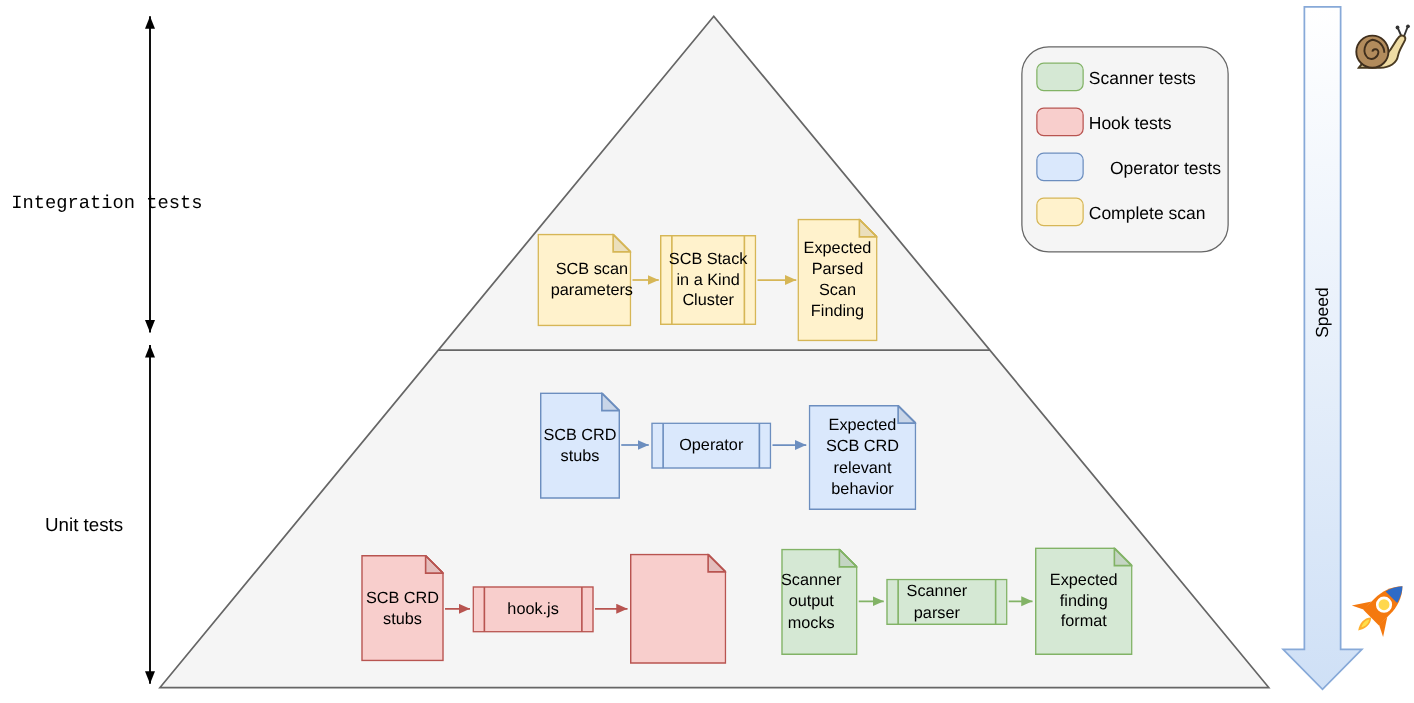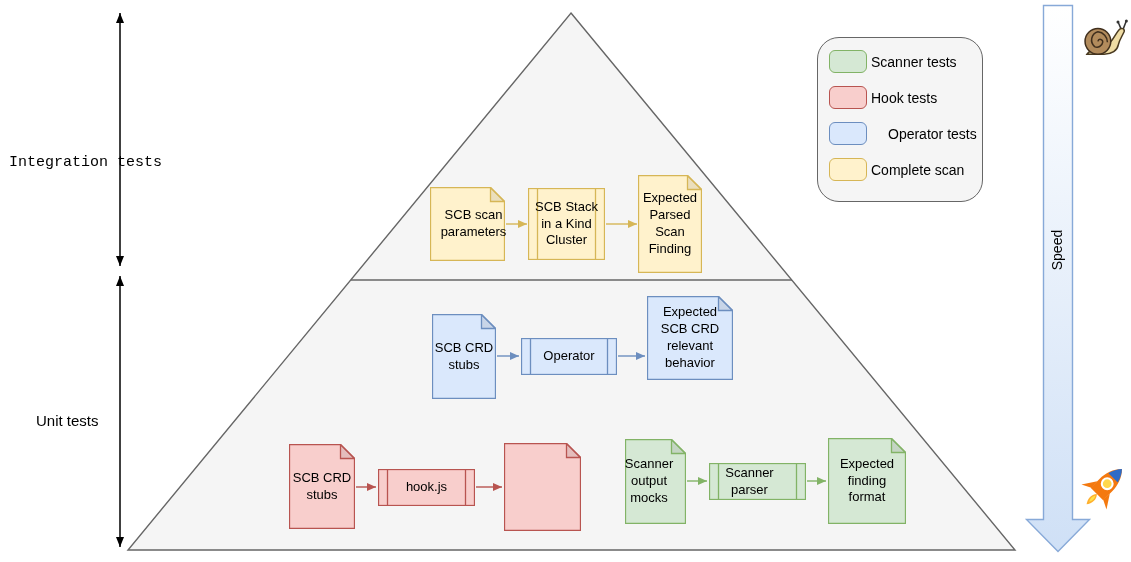--- a/index.html
+++ b/index.html
@@ -132,21 +132,21 @@
     <span class="lbl">SCB CRD stubs</span>
   </div>
   <div class="node proc c-blue" style="left:521px;top:338px;width:96px;height:37px">
       <svg class="shape" width="96" height="37">
         <rect x="0.5" y="0.5" width="95" height="36" class="s-main"></rect>
         <line x1="9.5" x2="9.5" y1="0.5" y2="36.5" class="s-line"></line>
         <line x1="86.5" x2="86.5" y1="0.5" y2="36.5" class="s-line"></line>
       </svg>
     <span class="lbl">Operator</span>
   </div>
-  <div class="node doc c-blue" style="left:647px;top:296px;width:86px;height:84px">
+  <div class="node doc c-blue" style="left:647px;top:324px;width:86px;height:84px">
       <svg class="shape" width="86" height="84">
         <path d="M0.5 0.5 H71.5 L85.5 14.5 V83.5 H0.5 Z" class="s-main"></path>
         <path d="M71.5 0.5 V14.5 H85.5 Z" class="s-fold"></path>
       </svg>
     <span class="lbl">Expected SCB CRD relevant behavior</span>
   </div>
 
   <div class="node doc c-red" style="left:289px;top:444px;width:66px;height:85px">
       <svg class="shape" width="66" height="85">
         <path d="M0.5 0.5 H51.5 L65.5 14.5 V84.5 H0.5 Z" class="s-main"></path>

